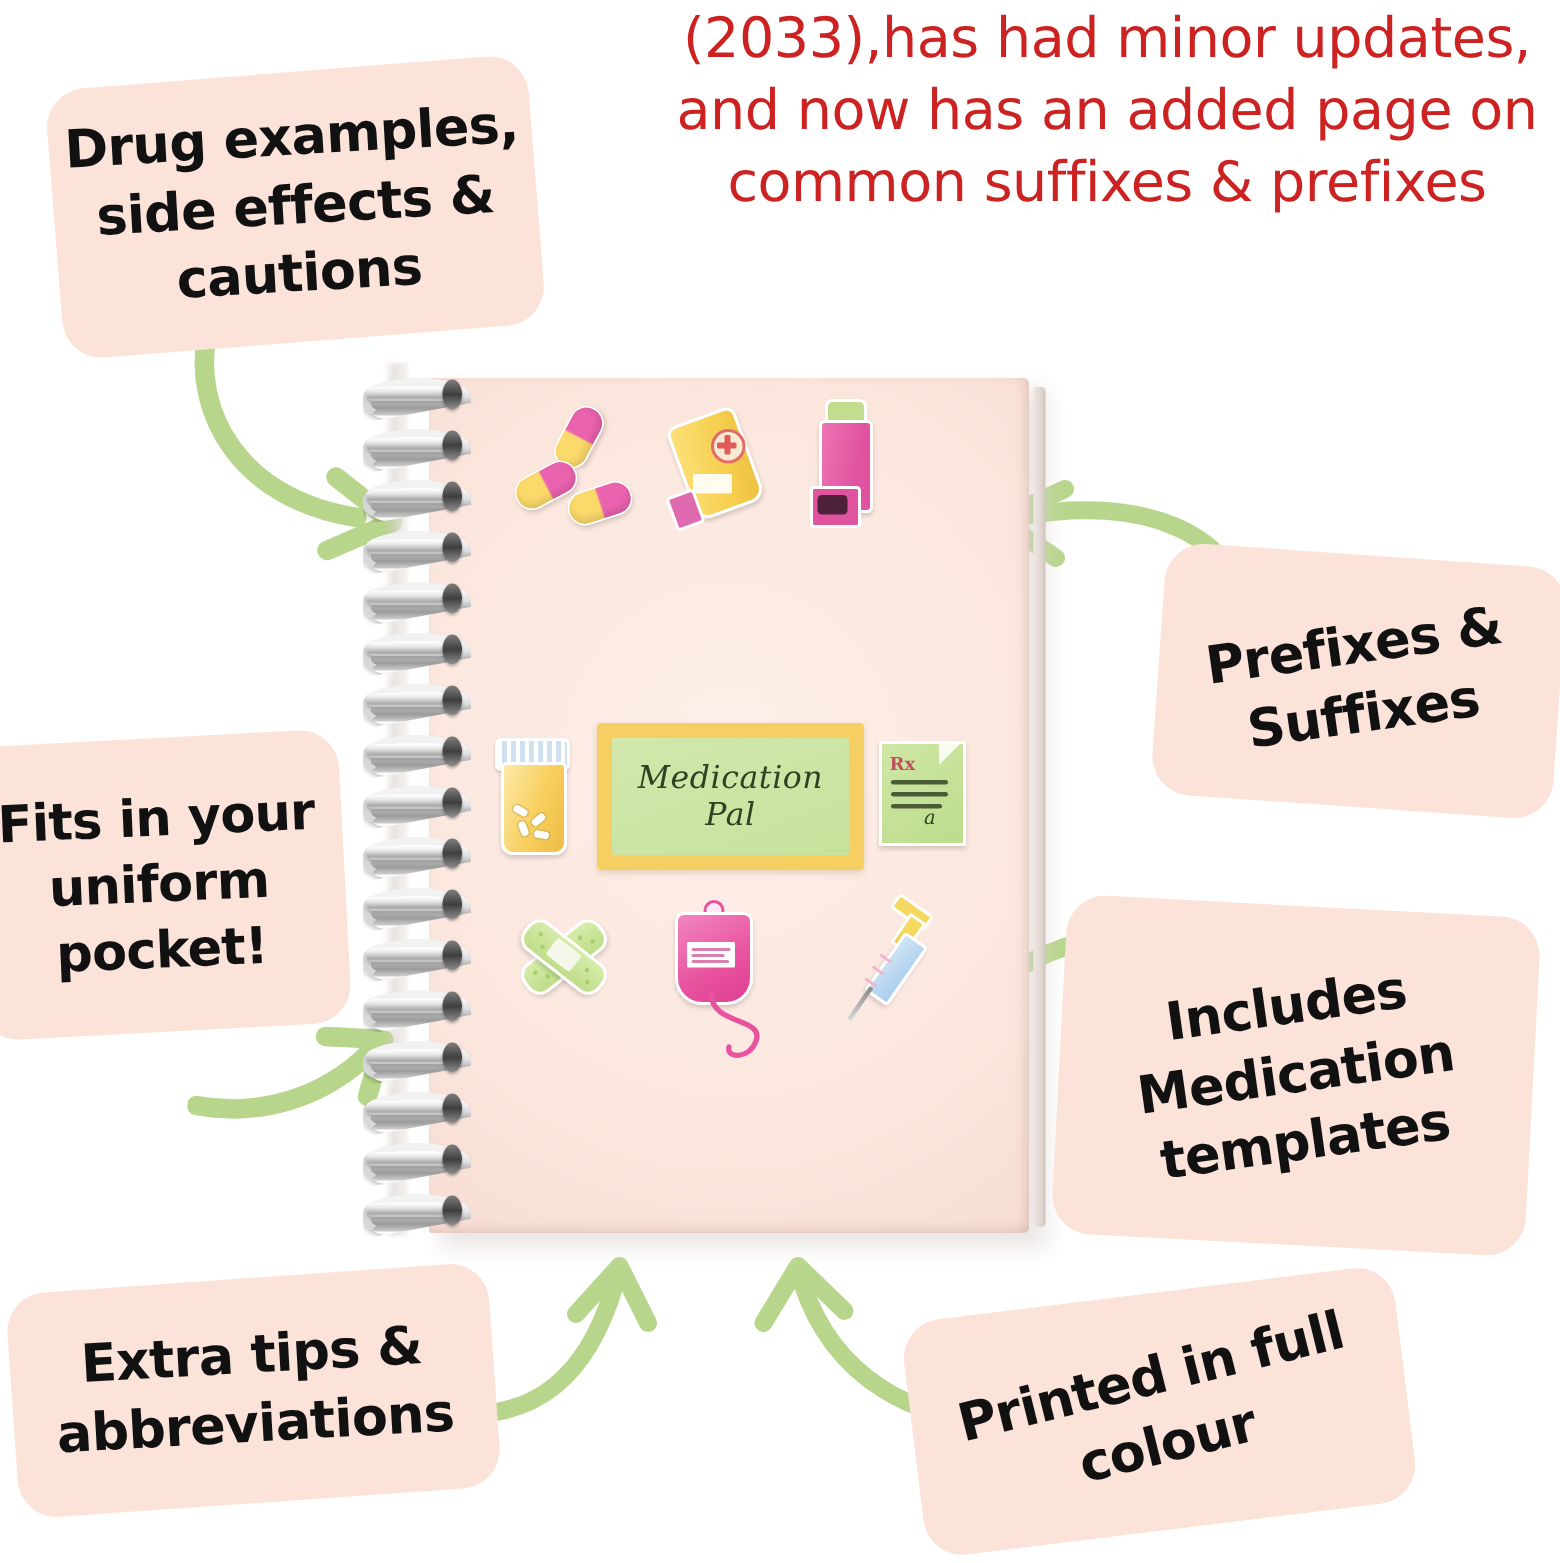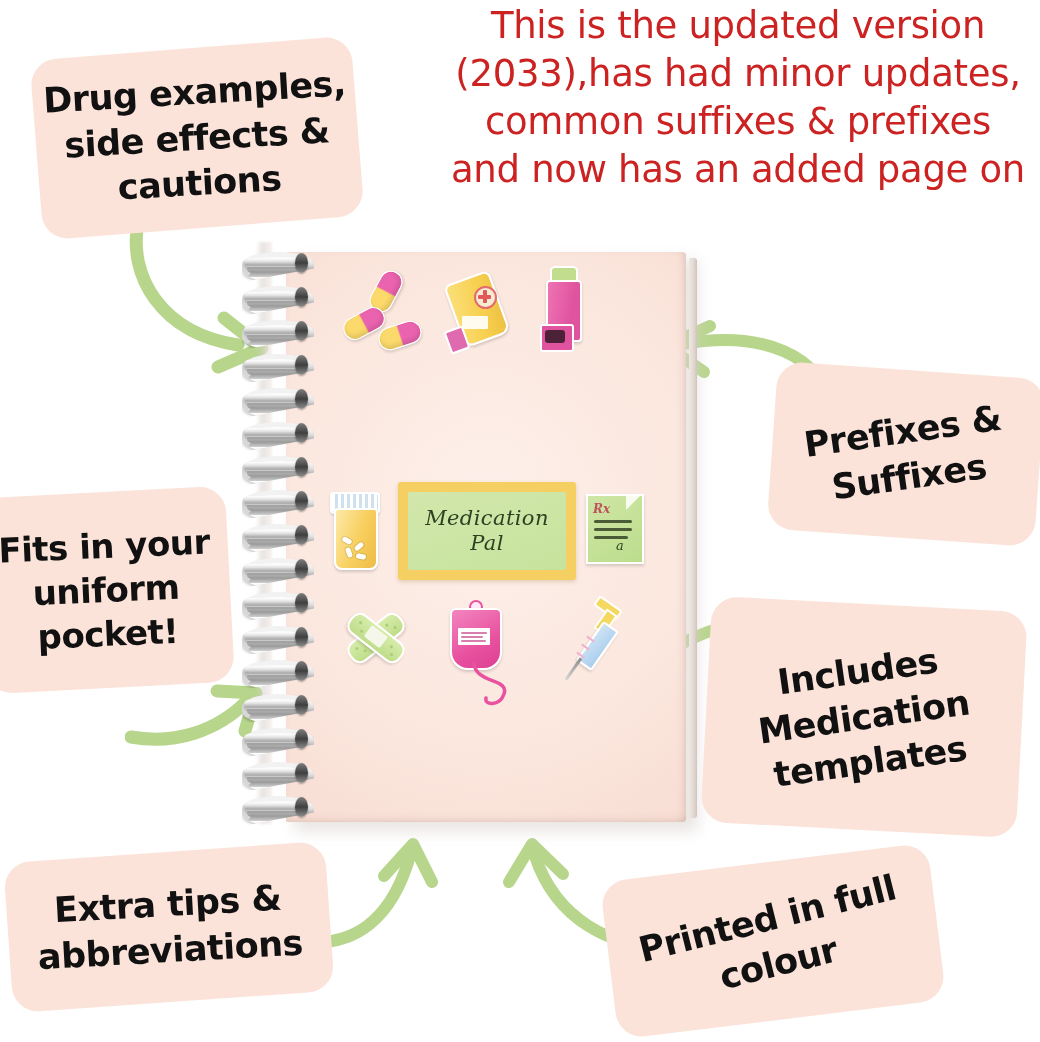--- a/index.html
+++ b/index.html
@@ -310,21 +310,20 @@
     width: 0; height: 0;
     border-left: 14px solid rgba(255,255,255,.85);
     border-bottom: 14px solid transparent;
   }
   .rx-label {
     position: absolute;
     font-family: "DejaVu Serif", serif;
     font-size: 12px;
     color: #c0525f;
     font-weight: 700;
-    font-style: italic;
   }
   .rx-line { position: absolute; height: 2.5px; background: #4a5c35; border-radius: 2px; }
   .rx-sign {
     position: absolute;
     font-family: "DejaVu Serif", serif;
     font-style: italic;
     font-size: 13px;
     color: #33421f;
   }
 
@@ -411,24 +410,23 @@
   .syr-tick {
     position:absolute; width:9px; height:2px; background:#f1b2cf; transform: rotate(35deg);
   }
 </style>
 </head>
 <body>
 
 <div id="stage">
 
   <div class="header-note">
-    <span class="ln">This is the updated version</span>
     <span class="ln">(2033),has had minor updates,</span>
+    <span class="ln">and now has an added page on</span>
     <span class="ln">common suffixes &amp; prefixes</span>
-    <span class="ln">and now has an added page on</span>
   </div>
 
   <svg class="arrow-svg" id="arrow-drug" style="left:120px; top:215px; width:200px; height:170px;" viewBox="0 0 200 170">
     <path d="M18 8 C 8 60, 40 118, 118 130" fill="none" stroke="#b7d68c" stroke-width="13" stroke-linecap="round"></path>
     <path d="M104 103 L 142 133 L 98 152" fill="none" stroke="#b7d68c" stroke-width="13" stroke-linejoin="round" stroke-linecap="round"></path>
   </svg>
 
   <svg class="arrow-svg" id="arrow-fits" style="left:125px; top:665px; width:165px; height:90px;" viewBox="0 0 165 90">
     <path d="M6 72 C 50 80, 92 66, 122 36" fill="none" stroke="#b7d68c" stroke-width="13" stroke-linecap="round"></path>
     <path d="M92 26 L 131 28 L 120 66" fill="none" stroke="#b7d68c" stroke-width="13" stroke-linejoin="round" stroke-linecap="round"></path>

